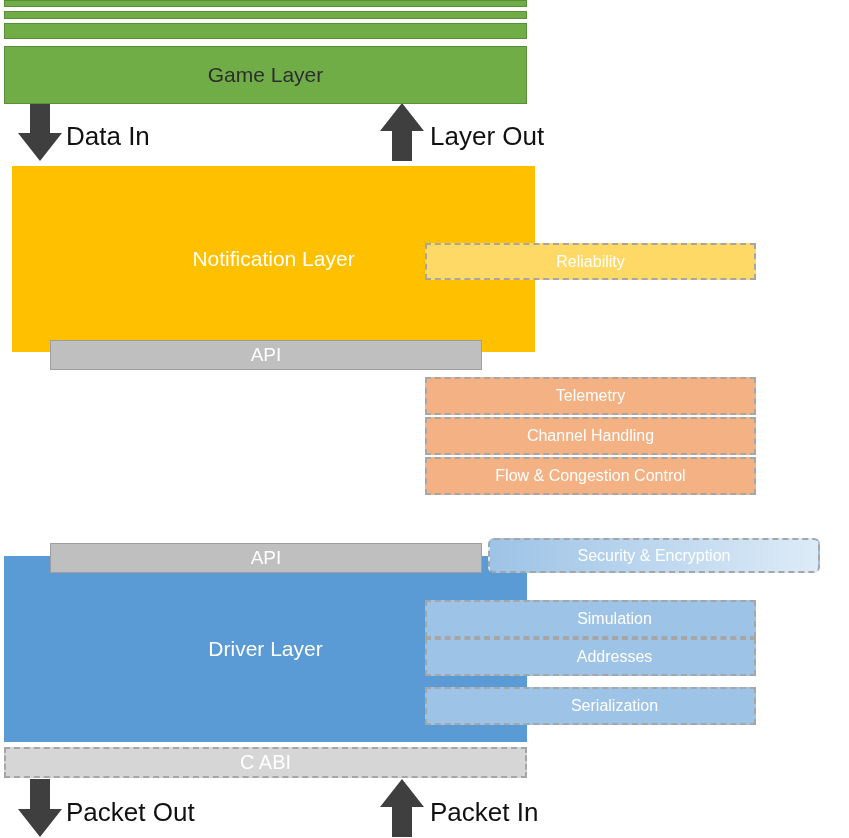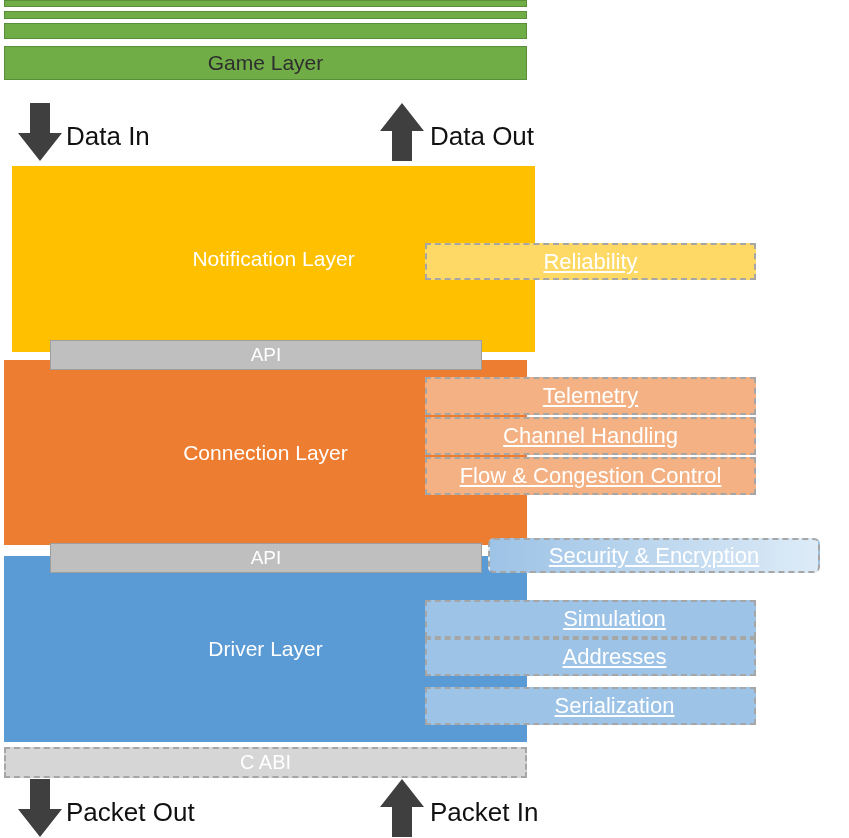--- a/index.html
+++ b/index.html
@@ -11,22 +11,22 @@
   .flexc { display:flex; align-items:center; justify-content:center; text-align:center; }
 
   .strip { left:4px; width:523px; background:var(--green,#70AD47); border:1px solid #5a8f39; }
 
   .main-layer { left:4px; width:523px; color:#ffffff; font-size:21px; z-index:1; }
   .game      { background:var(--green,#70AD47); border:1px solid #5a8f39; color:#2e2e2e; }
   .gold      { background:var(--gold,#FFC000); }
   .orange    { background:var(--orange,#ED7D31); }
   .blue      { background:var(--blue,#5B9BD5); }
 
-  .module { left:425px; width:331px; height:38px; color:#ffffff; font-size:22px;
-            border:2px dashed #a6a6a6; z-index:4;text-decoration:underline; }
+  .module { left:425px; width:331px; height:38px; color:#ffffff; font-size:16px;
+            border:2px dashed #a6a6a6; z-index:4; }
   .m-gold   { background:var(--gold-light,#FFD966); }
   .m-orange { background:var(--orange-light,#F4B183); }
   .m-blue   { background:var(--blue-light,#9DC3E6);padding-left:48px; }
   .m-security { left:488px; width:332px; height:35px;
                 background:linear-gradient(to right, var(--blue-light,#9DC3E6), #ddebf7);
                 z-index:6; }
 
   .api-bar { left:50px; width:432px; height:30px; background:var(--api-gray,#BFBFBF);
              border:1px solid #9e9e9e; color:#ffffff; font-size:19px; z-index:5; }
 
@@ -37,48 +37,45 @@
 </style>
 </head>
 <body>
 
 <div id="canvas">
 
   <div class="abs strip" style="top:0; height:7px;"></div>
   <div class="abs strip" style="top:11px; height:8px;"></div>
   <div class="abs strip" style="top:23px; height:16px;"></div>
 
-  <div class="abs flexc main-layer game" style="top:46px; height:34px;">
+  <div class="abs flexc main-layer game" style="top:46px; height:58px;">
     <span>Game Layer</span>
   </div>
 
   <svg class="abs" style="left:18px; top:103px;" width="44" height="58">
     <polygon points="12,0 32,0 32,30 44,30 22,58 0,30 12,30" fill="var(--arrow-dark,#3F3F3F)"></polygon>
   </svg>
   <div class="abs flow-label" style="left:66px; top:121px;">Data In</div>
 
   <svg class="abs" style="left:380px; top:103px;" width="44" height="58">
     <polygon points="22,0 44,28 32,28 32,58 12,58 12,28 0,28" fill="var(--arrow-dark,#3F3F3F)"></polygon>
   </svg>
-  <div class="abs flow-label" style="left:430px; top:121px;">Data Out</div>
+  <div class="abs flow-label" style="left:430px; top:121px;">Layer Out</div>
 
   <div class="abs flexc main-layer gold" style="top:166px; height:186px;margin-left:8px;">
     <span>Notification Layer</span>
   </div>
   <div class="abs flexc module m-gold" style="top:243px; height:37px;">
     <span>Reliability</span>
   </div>
 
   <div class="abs flexc api-bar" style="top:340px;">
     <span>API</span>
   </div>
 
-  <div class="abs flexc main-layer orange" style="top:360px; height:185px;">
-    <span>Connection Layer</span>
-  </div>
   <div class="abs flexc module m-orange" style="top:377px;">
     <span>Telemetry</span>
   </div>
   <div class="abs flexc module m-orange" style="top:417px;">
     <span>Channel Handling</span>
   </div>
   <div class="abs flexc module m-orange" style="top:457px;">
     <span>Flow &amp; Congestion Control</span>
   </div>
 

